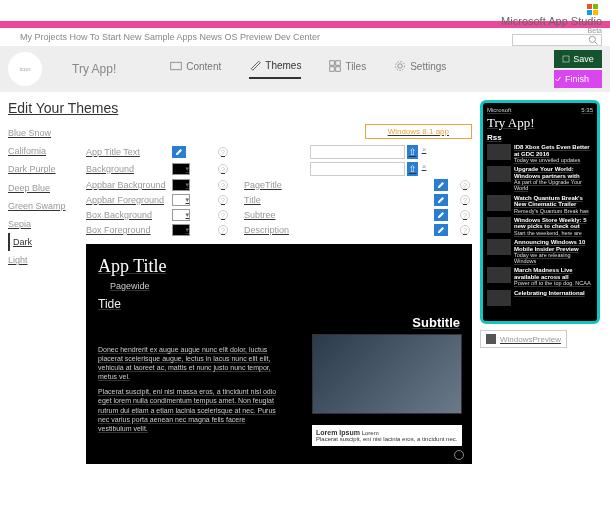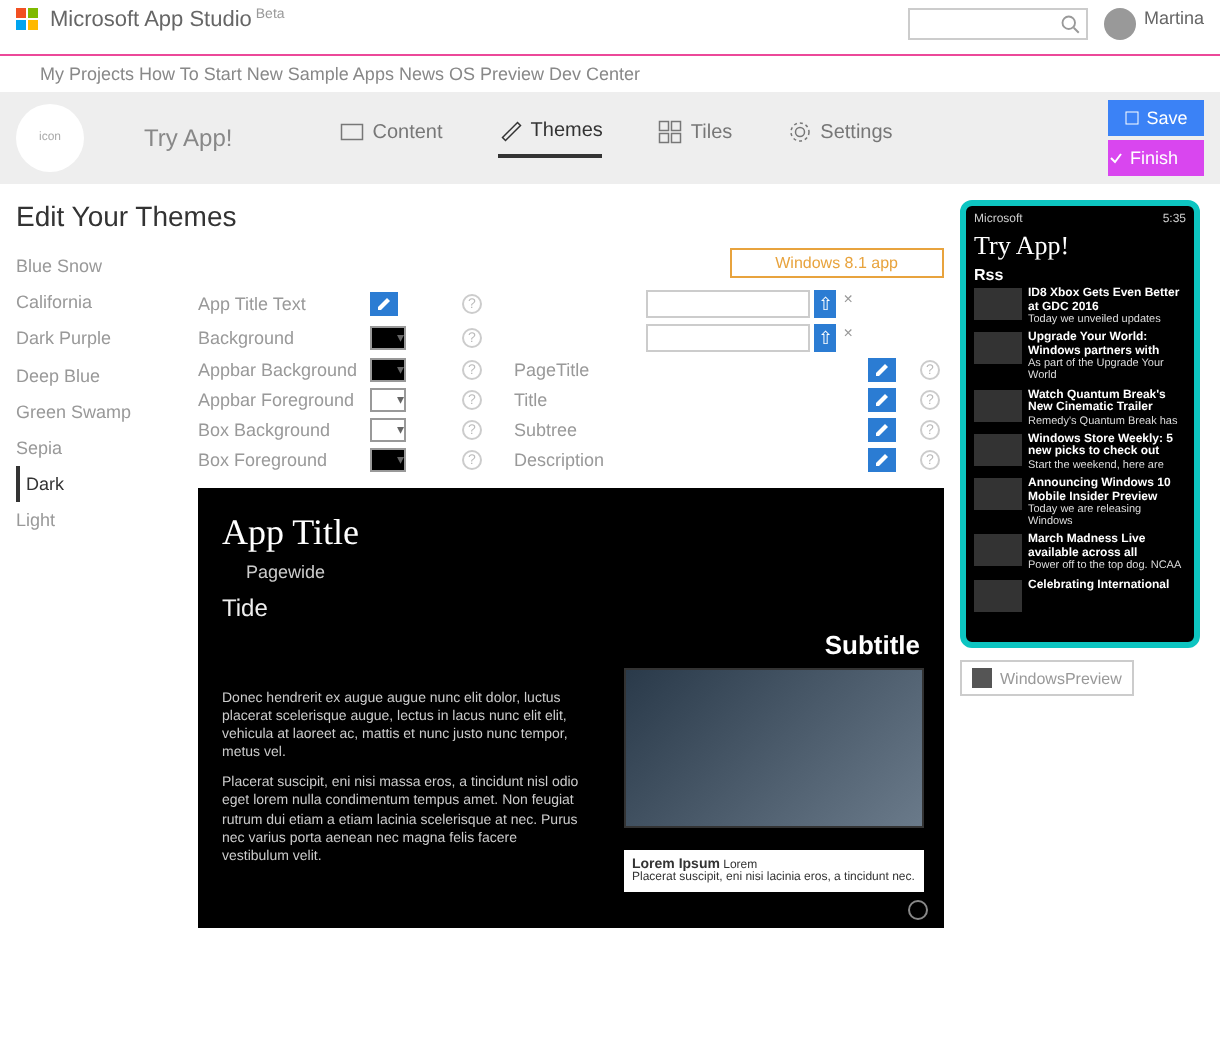--- a/index.html
+++ b/index.html
@@ -1,17 +1,17 @@
 <!DOCTYPE html>
 <html><head>
 <meta charset="utf-8">
 <style>
 * { margin:0; padding:0; box-sizing:border-box; font-family:"Segoe UI",Arial,sans-serif; }
 body { background:#fff; width:610px; height:520px; overflow:hidden; font-size:10px; color:#333; }
-.header { display:flex; align-items:flex-start; padding:4px 8px; border-bottom:1px solid #ec4899; height:28px; }
+.header { display:flex; align-items:flex-end; padding:4px 8px; border-bottom:7px solid #ec4899; height:28px;flex-direction:column; }
 .ms-logo { display:inline-flex; margin-right:4px; }
 .sq { width:5px; height:5px; }
 .sq.r{background:#f25022}.sq.g{background:#7fba00}.sq.b{background:#00a4ef}.sq.y{background:#ffb900}
 .ms-grid { display:grid; grid-template-columns:5px 5px; grid-gap:1px; }
 .brand { font-size:11px; color:#666; margin-left:2px; }
 .beta { font-size:7px; color:#999; margin-left:2px; vertical-align:top; }
 .spacer { flex:1; }
 .search { width:90px; height:16px; border:1px solid #ccc; display:flex; align-items:center; justify-content:flex-end; padding-right:3px; }
 .search svg{width:10px;height:10px;}
 .avatar { width:16px; height:16px; border-radius:50%; background:#999; margin-left:8px; }
@@ -19,23 +19,23 @@
 .topnav { font-size:9px; color:#888; padding:4px 20px; }
 .topnav span{ cursor:pointer; }
 .ribbon { background:#eee; display:flex; align-items:center; padding:6px 8px; height:46px; gap:24px; position:relative; }
 .app-chip { width:34px; height:34px; border-radius:50%; background:#fff; display:flex; align-items:center; justify-content:center; font-size:6px; color:#aaa; }
 .app-name { font-size:12px; color:#888; margin-left:6px; }
 .ribbon-tabs { display:flex; gap:28px; margin-left:30px; }
 .rtab { display:flex; align-items:center; gap:4px; font-size:10px; color:#777; padding-bottom:6px; }
 .rtab.active { color:#333; border-bottom:2px solid #333; }
 .rtab svg{width:12px;height:12px;}
 .rbtns { position:absolute; right:8px; top:4px; display:flex; flex-direction:column; gap:2px; }
-.btn-save { background:#3b82f6; color:#fff; width:48px; height:18px; font-size:9px; display:flex; align-items:center; justify-content:center; gap:3px; }
+.btn-save { background:#14532d; color:#fff; width:48px; height:18px; font-size:9px; display:flex; align-items:center; justify-content:center; gap:3px; }
 .btn-finish { background:#d946ef; color:#fff; width:48px; height:18px; font-size:9px; display:flex; align-items:center; justify-content:flex-start; gap:3px; }
-.main { display:flex; padding:8px; gap:8px; }
+.main { display:flex; padding:8px; gap:8px;text-decoration:underline; }
 .left-col { width:68px; }
 h2.eyt { font-size:14px; font-weight:400; color:#333; margin-bottom:8px; }
 .theme-list { list-style:none; font-size:9px; color:#999; line-height:1.8; }
 .theme-list li { cursor:pointer; padding:1px 0; }
 .theme-list li.sel { color:#333; border-left:2px solid #333; padding-left:3px; }
 .center-col { flex:1; display:flex; flex-direction:column; }
 .win-badge { align-self:flex-end; border:1px solid #e8a33d; color:#e8a33d; font-size:8px; padding:2px 22px; margin-bottom:6px; }
 .prop-grid { display:grid; grid-template-columns:80px 40px 20px 60px 1fr 20px 12px; gap:3px 6px; align-items:center; font-size:8px; color:#aaa; margin-bottom:8px; }
 .swatch { width:18px; height:12px; border:1px solid #999; display:inline-flex; align-items:center; justify-content:center; }
 .swatch::after{content:"▾"; font-size:7px; color:#666; margin-left:auto;}
@@ -149,21 +149,21 @@
           <path d="M3 8 L7 12 L13 4" fill="none" stroke="#fff" stroke-width="2"></path>
         </svg>
       <span>Finish</span>
     </div>
   </div>
 </div>
 
 <div class="main">
   <div style="flex:1">
     <h2 class="eyt">Edit Your Themes</h2>
-    <div style="display:flex; gap:23px;">
+    <div style="display:flex; gap:10px;">
       <div class="left-col">
         <ul class="theme-list" id="theme-list">
             <li>Blue Snow</li>
             <li>California</li>
             <li>Dark Purple</li>
             <li>Deep Blue</li>
             <li>Green Swamp</li>
             <li>Sepia</li>
             <li class="sel">Dark</li>
             <li>Light</li>

